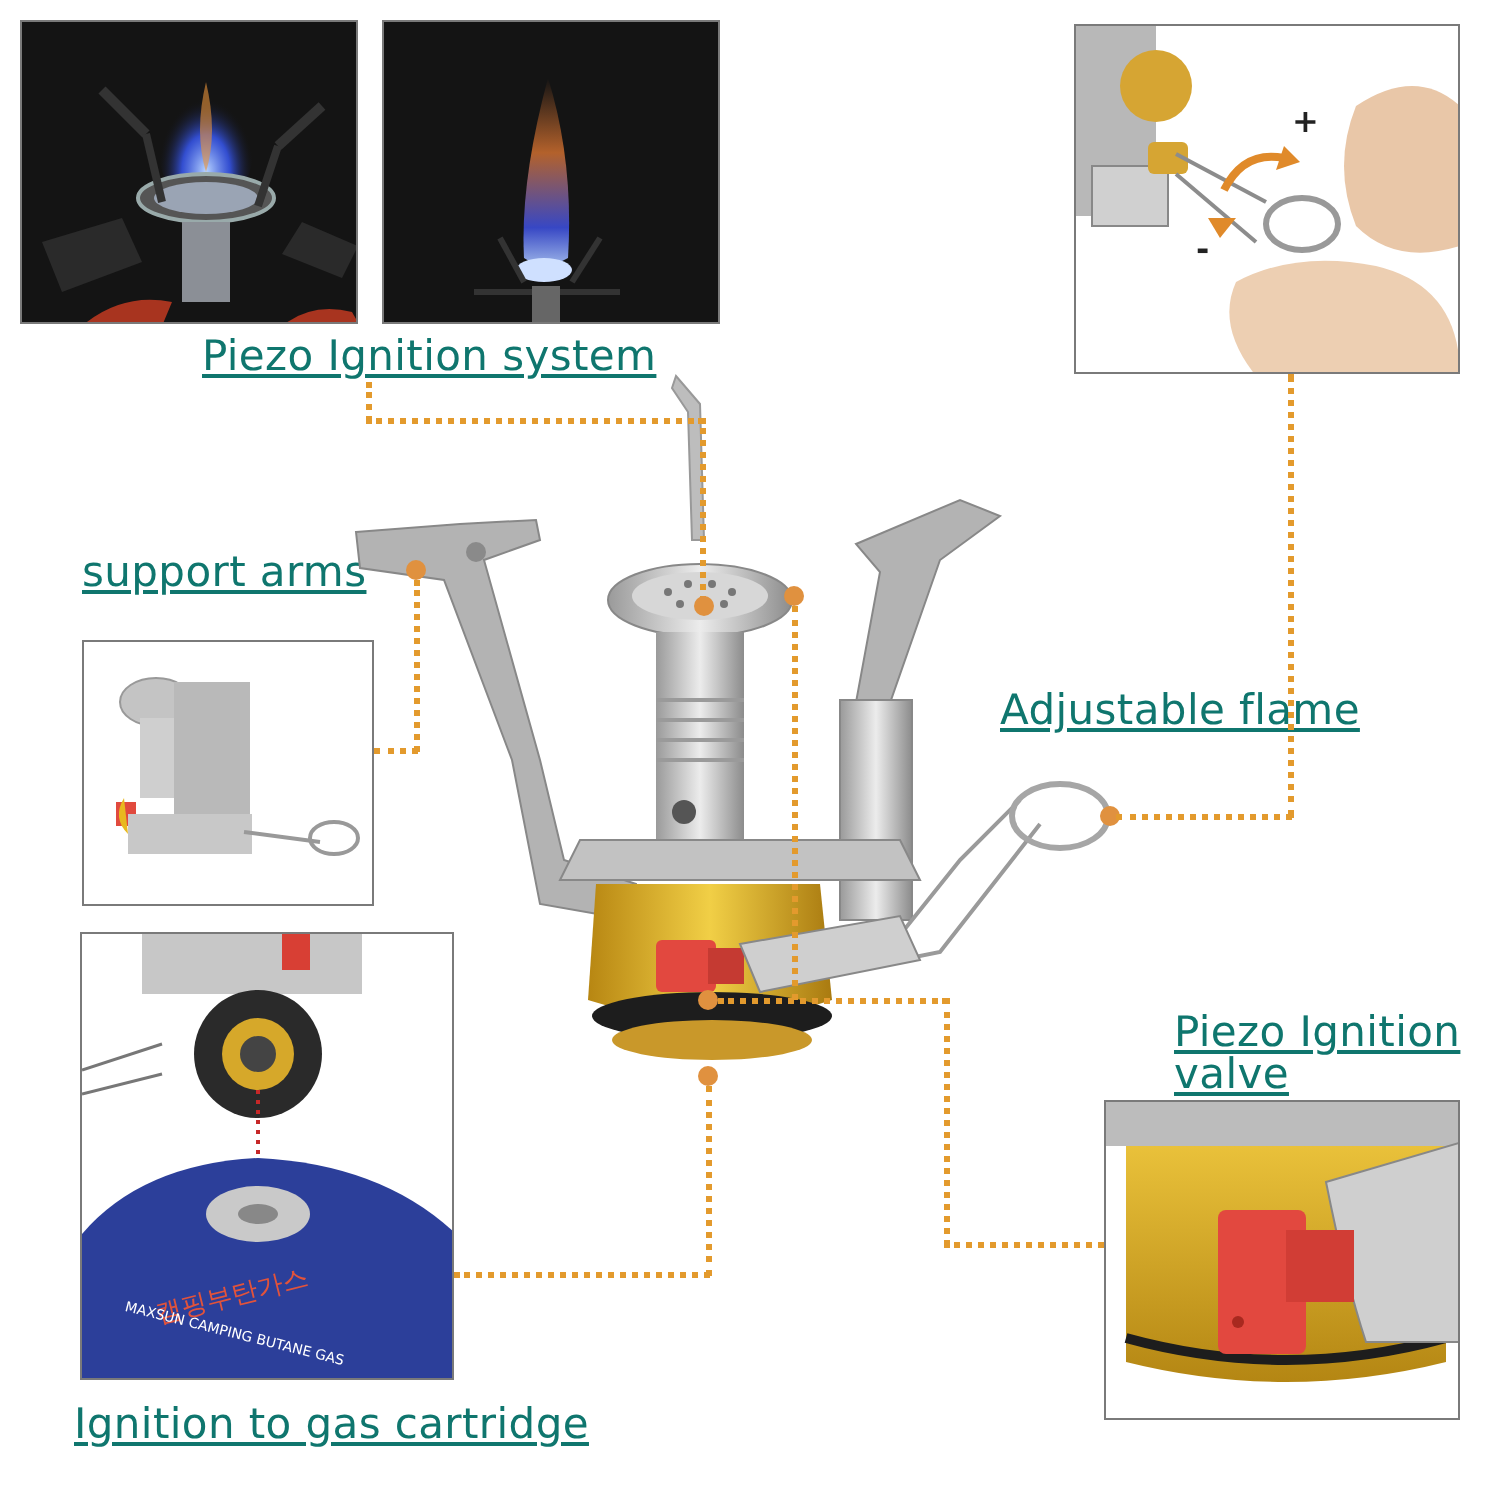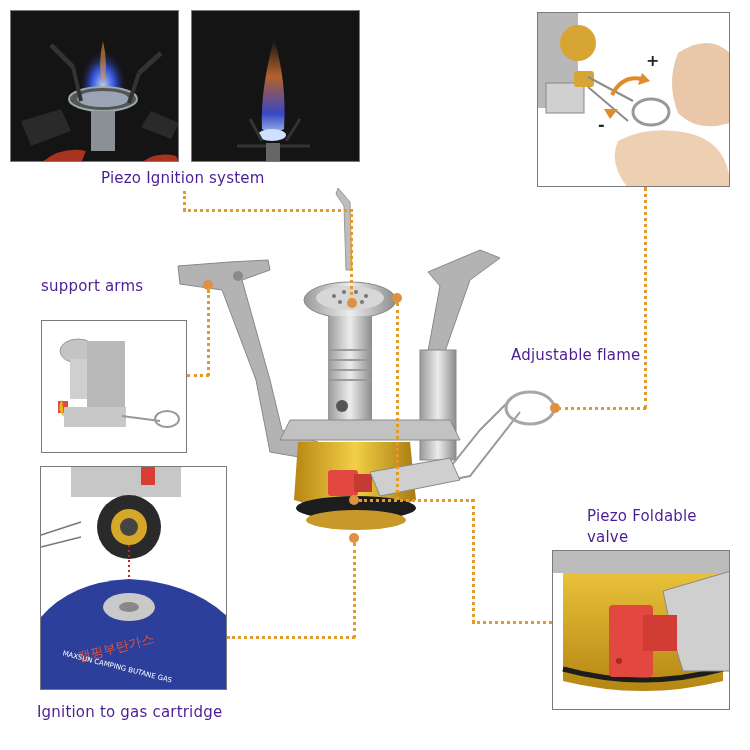--- a/index.html
+++ b/index.html
@@ -1,18 +1,18 @@
 <!DOCTYPE html>
 <html><head>
 <meta charset="utf-8">
 <style>
   html,body{margin:0;padding:0;background:#ffffff;}
   body{width:750px;height:750px;position:relative;overflow:hidden;font-family:"DejaVu Sans","Liberation Sans",sans-serif;color:#2a2a2a;}
   .abs{position:absolute;}
-  .label{position:absolute;font-size:15px;line-height:21px;color:#4c1d95;letter-spacing:0.2px;}
+  .label{position:absolute;font-size:21px;line-height:21px;color:#0f766e;letter-spacing:0.2px;text-decoration:underline;}
   .frame{position:absolute;border:1px solid #7a7a7a;overflow:hidden;box-sizing:border-box;}
   .dark{background:#141414;}
   .dot{position:absolute;width:10px;height:10px;border-radius:50%;background:#e0913f;}
   .hline{position:absolute;height:0;border-top:3px dotted #e39a2d;}
   .vline{position:absolute;width:0;border-left:3px dotted #e39a2d;}
   svg{display:block;}
 </style>
 </head>
 <body>
 
@@ -176,40 +176,40 @@
 
 <div class="vline" style="left:183px;top:191px;height:20px;"></div>
 <div class="hline" style="left:183px;top:209px;width:169px;"></div>
 <div class="vline" style="left:350px;top:209px;height:92px;"></div>
 <div class="dot" style="left:347px;top:298px;"></div>
 
 <div class="dot" style="left:203px;top:280px;"></div>
 <div class="vline" style="left:207px;top:290px;height:86px;"></div>
 <div class="hline" style="left:187px;top:374px;width:22px;"></div>
 
-<div class="label" style="left:500px;top:345px;margin-left:11px;">
+<div class="label" style="left:500px;top:345px;">
   <div>Adjustable flame</div>
 </div>
 <div class="dot" style="left:550px;top:403px;"></div>
 <div class="hline" style="left:558px;top:407px;width:88px;"></div>
 <div class="vline" style="left:644px;top:187px;height:222px;"></div>
 
 <div class="dot" style="left:392px;top:293px;"></div>
 <div class="vline" style="left:396px;top:303px;height:197px;"></div>
 <div class="dot" style="left:349px;top:495px;"></div>
 <div class="hline" style="left:359px;top:499px;width:115px;"></div>
 <div class="vline" style="left:472px;top:499px;height:124px;"></div>
 <div class="hline" style="left:472px;top:621px;width:80px;"></div>
 
 <div class="dot" style="left:349px;top:533px;"></div>
 <div class="vline" style="left:353px;top:543px;height:95px;"></div>
 <div class="hline" style="left:227px;top:636px;width:128px;"></div>
 
 <div class="label" style="left:587px;top:506px;">
-  <div>Piezo Foldable</div>
+  <div>Piezo Ignition</div>
   <div>valve</div>
 </div>
 <div class="frame" style="left:552px;top:550px;width:178px;height:160px;background:#fff;">
   <svg width="178" height="160" viewBox="0 0 178 160">
     <defs>
       <linearGradient id="brass2" x1="0" y1="0" x2="0" y2="1">
         <stop offset="0%" stop-color="#e9c13a"></stop>
           <stop offset="100%" stop-color="#b48613"></stop>
       </linearGradient>
     </defs>

